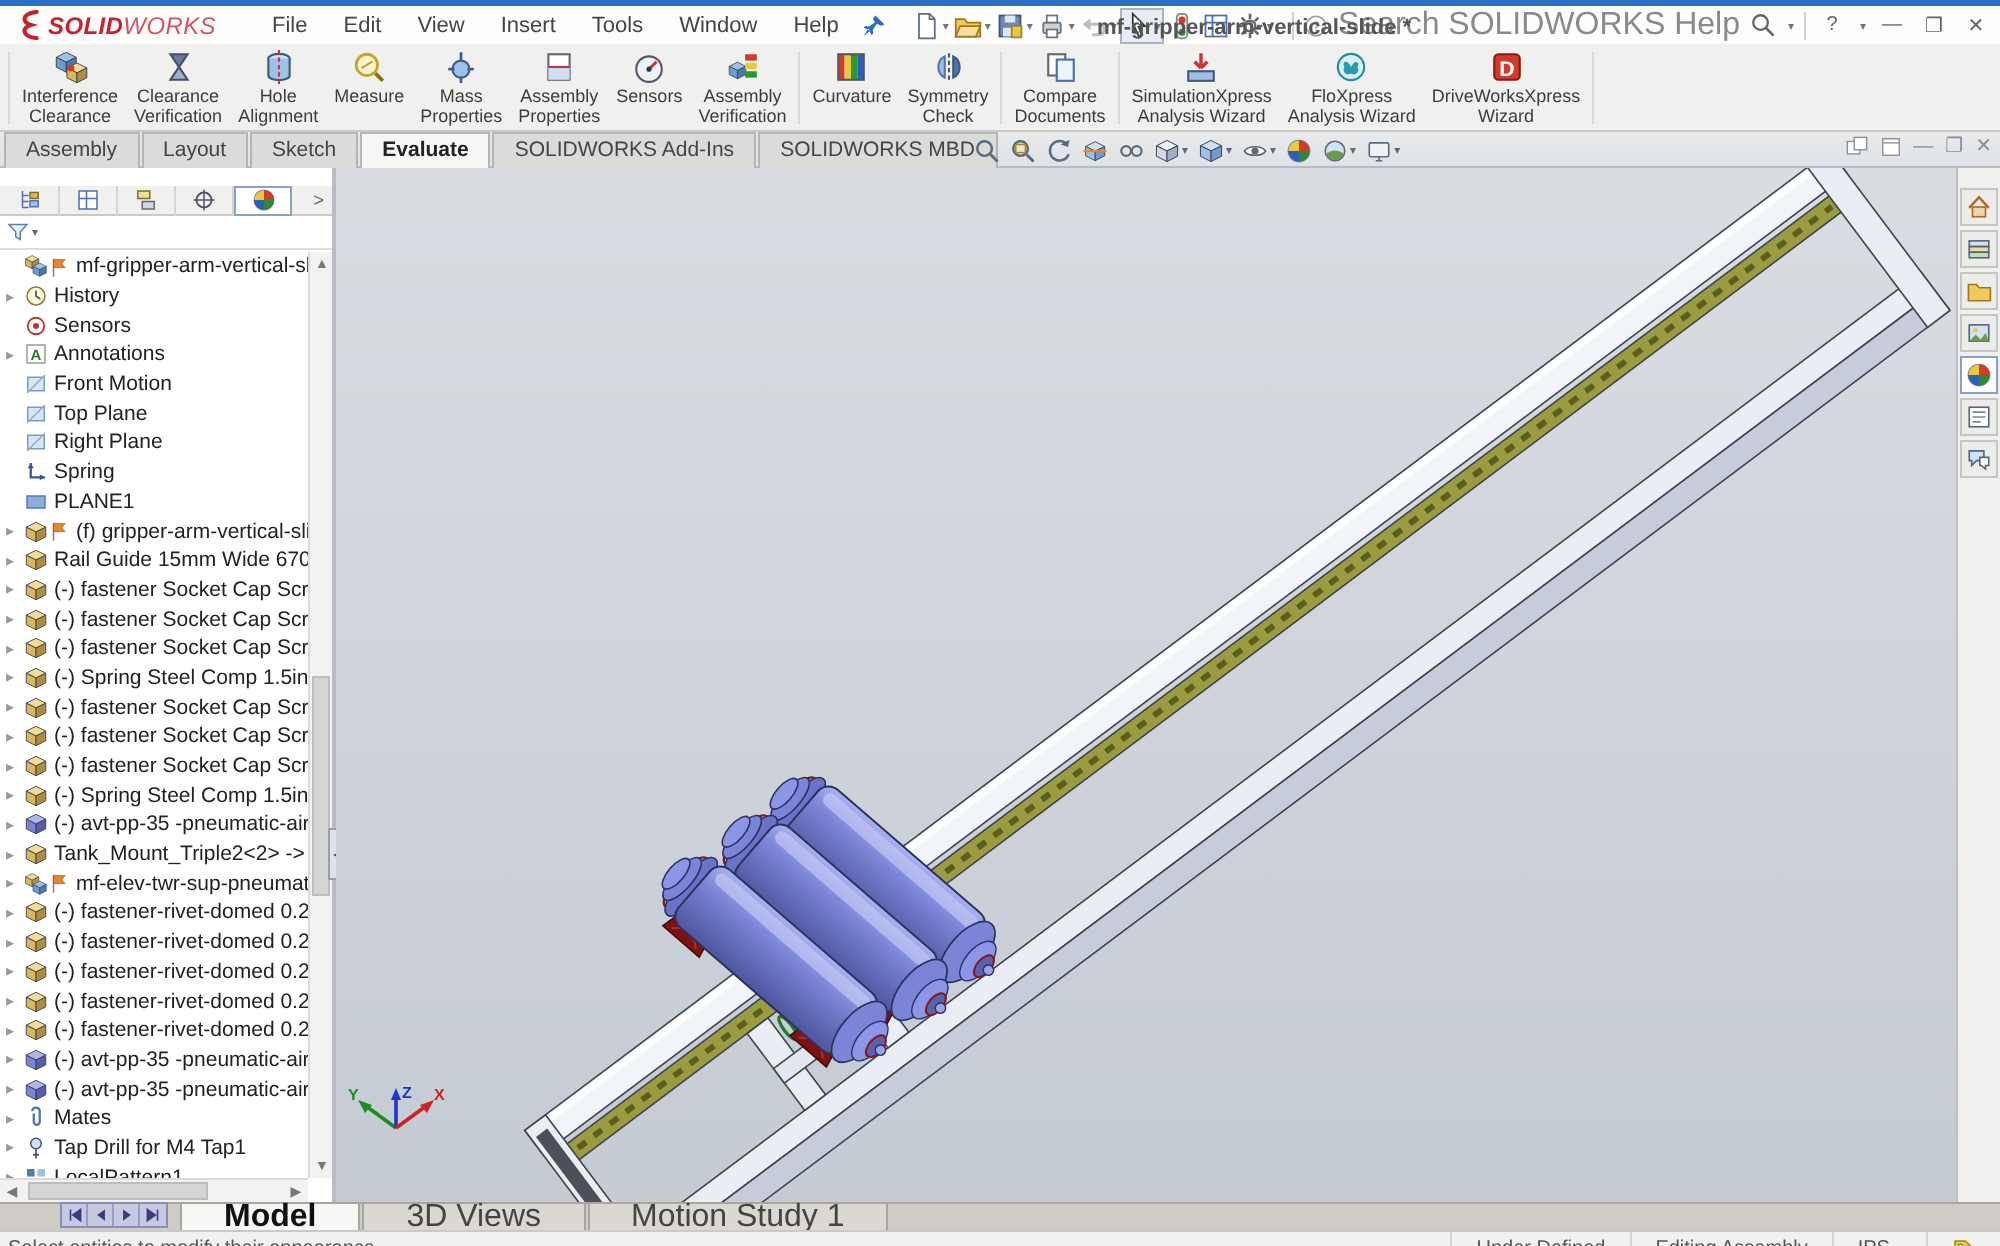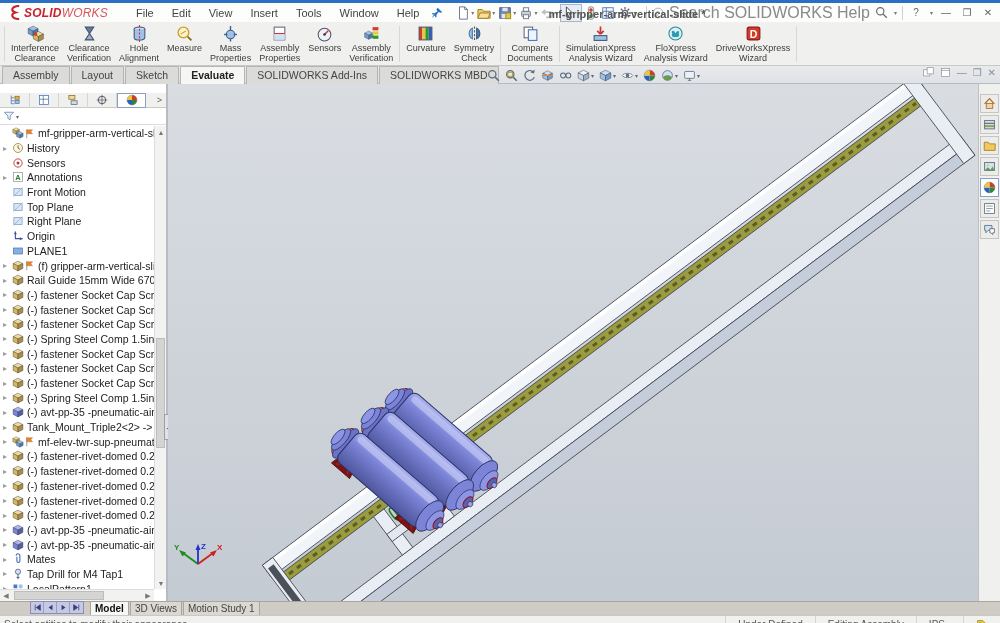--- a/index.html
+++ b/index.html
@@ -83,21 +83,21 @@
     display:flex;flex-direction:column;align-items:center;padding-top:10px;gap:2px;}
   .tpbtn{width:19px;height:19px;border:1px solid #c5c5c3;background:#ececea;display:flex;align-items:center;justify-content:center;}
   .tpbtn.active{background:#fff;border-color:#8aa0c0;}
 
   
   #bottomtabs{position:absolute;top:601px;left:0;width:1000px;height:14px;background:#cfccc5;
     border-top:1px solid #a9a6a0;display:flex;align-items:flex-end;}
   #navbtns{display:flex;margin-left:30px;margin-bottom:1px;border:1px solid #8a8db8;background:#c6c9e2;}
   .navbtn{width:13px;height:11px;display:flex;align-items:center;justify-content:center;border-right:1px solid #9a9dc2;}
   .navbtn:last-child{border-right:none;}
-  .btab{padding:0 4px;height:14px;line-height:14px;font-size:10px;color:#444;background:#dbd8d1;
+  .btab{padding:0 21px;height:14px;line-height:14px;font-size:16px;color:#444;background:#dbd8d1;
     border:1px solid #a9a6a0;border-bottom:none;margin-left:1px;cursor:default;}
   .btab.active{background:#f7f7f5;font-weight:bold;color:#111;margin-left:6px;}
 
   
   #statusbar{position:absolute;top:615px;left:0;width:1000px;height:18px;background:#f1f1ef;
     border-top:1px solid #c9c9c7;display:flex;align-items:center;font-size:10px;color:#555;}
   #status-msg{padding-left:4px;}
   #status-right{margin-left:auto;display:flex;align-items:center;height:100%;}
   .scell{padding:0 12px;border-left:1px solid #d5d5d3;height:100%;display:flex;align-items:center;gap:3px;}
   .scaret{font-size:6px;color:#667;}
@@ -723,21 +723,21 @@
           </div>
           <div class="trow">
             <span class="tarrow"></span>
             <span class="ic">
               <svg width="12" height="12" viewBox="0 0 16 16">
                 <path d="M4.5 2v9.5H14" fill="none" stroke="#3a55a0" stroke-width="1.5"></path>
                 <path d="M14 11.5l-3.5-2v4z" fill="#3a55a0"></path>
                 <path d="M4.5 2L2.5 5.5h4z" fill="#3a55a0"></path>
               </svg>
             </span>
-            <span class="tlabel">Origin</span>
+            <span class="tlabel">Spring</span>
           </div>
           <div class="trow">
             <span class="tarrow"></span>
             <span class="ic">
               <svg width="12" height="12" viewBox="0 0 16 16">
                 <rect x="2" y="4" width="12" height="8" fill="#7ba7dd" stroke="#3f6ea8" opacity=".9"></rect>
               </svg>
             </span>
             <span class="tlabel">PLANE1</span>
           </div>

